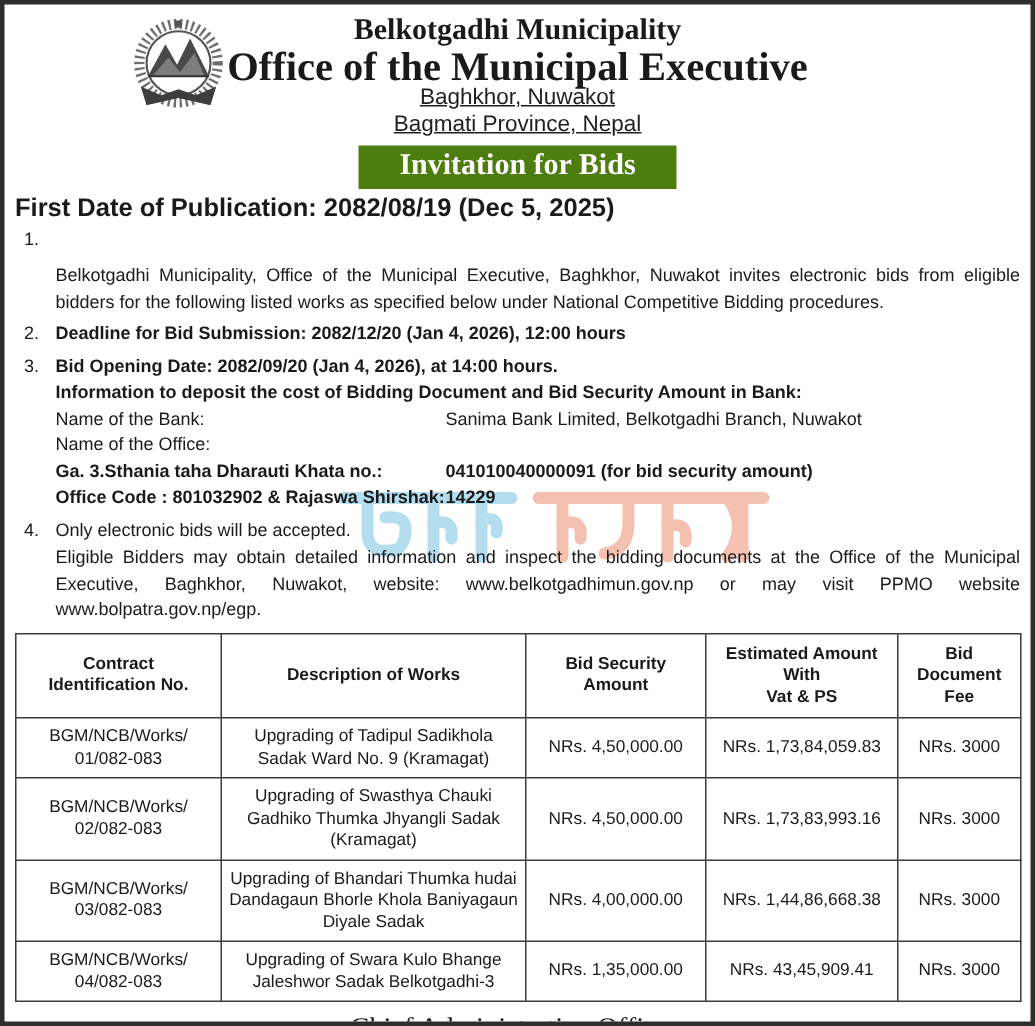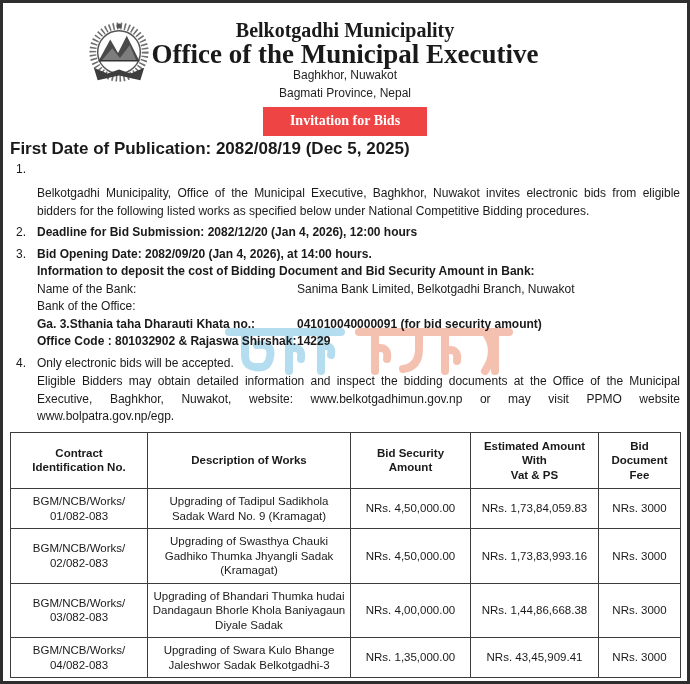--- a/index.html
+++ b/index.html
@@ -1,33 +1,33 @@
 <!DOCTYPE html>
 <html><head>
 <meta charset="utf-8">
 <style>
   html,body{margin:0;padding:0;background:#e8e8e8;}
   .page{
     width:690px;height:684px;box-sizing:border-box;
     border:3px solid #2e2e2e;background:#ffffff;
     font-family:"Liberation Sans",sans-serif;color:#1a1a1a;
-    position:relative;padding:16px 7px 0;overflow:hidden;
+    position:relative;padding:6px 7px 0;overflow:hidden;
   }
   .content{position:relative;z-index:1;}
   
   .watermark{position:absolute;left:220px;top:316px;z-index:0;opacity:.85;}
   
   .header{text-align:center;position:relative;}
   .logo{position:absolute;left:78px;top:2px;width:62px;height:70px;}
   .org-title{font-family:"Liberation Serif",serif;font-weight:bold;font-size:20px;line-height:23px;}
   .office-title{font-family:"Liberation Serif",serif;font-weight:bold;font-size:27px;line-height:24px;}
-  .addr{font-size:12px;line-height:18px;color:#1f1f1f;}
+  .addr{font-size:15px;line-height:18px;color:#1f1f1f;text-decoration:underline;}
   .banner-wrap{text-align:center;margin-top:5px;}
-  .banner{display:inline-block;background:#ef4444;color:#fff;font-family:"Liberation Serif",serif;
-    font-weight:bold;font-size:14px;line-height:21px;padding:3px 27px 5px;}
+  .banner{display:inline-block;background:#4d7c0f;color:#fff;font-family:"Liberation Serif",serif;
+    font-weight:bold;font-size:20px;line-height:21px;padding:3px 27px 5px;}
   .pubdate{text-align:left;font-weight:bold;font-size:17px;line-height:16px;margin-top:5px;}
   
   .item{display:flex;margin-top:4px;font-size:12px;line-height:17.5px;}
   .item .num{width:21px;flex:none;padding-left:6px;}
   .item .itext{flex:1;}
   .justify{text-align:justify;margin-top:24px;}
   .bold{font-weight:bold;}
   .sub-block{margin-left:27px;font-size:12px;line-height:17.5px;}
   .bank-row{display:flex;}
   .bank-row .lbl{width:260px;flex:none;}
@@ -111,21 +111,21 @@
       <span class="itext">Bid Opening Date: 2082/09/20 (Jan 4, 2026), at 14:00 hours.</span>
     </div>
 
     <div class="sub-block">
       <div class="bold">Information to deposit the cost of Bidding Document and Bid Security Amount in Bank:</div>
       <div class="bank-row">
         <span class="lbl">Name of the Bank:</span>
         <span class="val">Sanima Bank Limited, Belkotgadhi Branch, Nuwakot</span>
       </div>
       <div class="bank-row">
-        <span class="lbl">Bank of the Office:</span>
+        <span class="lbl">Name of the Office:</span>
       </div>
       <div class="bank-row bold">
       </div>
       <div class="bank-row bold">
         <span class="lbl">Ga. 3.Sthania taha Dharauti Khata no.:</span>
         <span class="val">041010040000091 (for bid security amount)</span>
       </div>
       <div class="bank-row bold">
         <span class="lbl">Office Code : 801032902 &amp; Rajaswa Shirshak:</span>
         <span class="val">14229</span>

